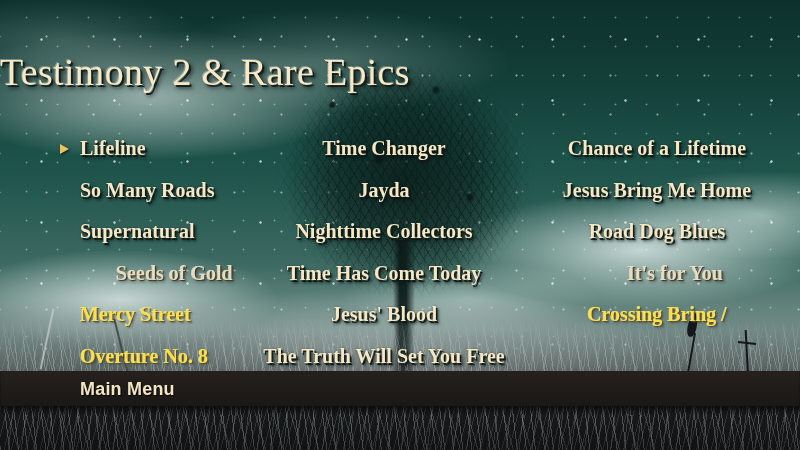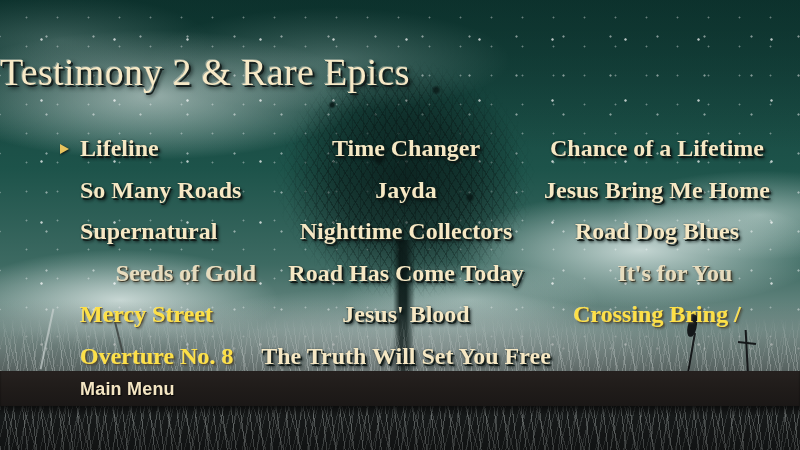--- a/index.html
+++ b/index.html
@@ -145,28 +145,28 @@
 
   
   .menu {
     position:absolute; left:0; top:128px; width:800px; height:238px;
   }
   .col {
     position:absolute; top:0; height:238px;
     display:flex; flex-direction:column;
   }
   .col-left   { left:56px;  width:216px; align-items:flex-start; padding-left:24px; }
-  .col-mid    { left:278px; width:256px; align-items:center; }
+  .col-mid    { left:256px; width:256px; align-items:center; }
   .col-right  { left:528px; width:258px; align-items:center; }
 
   .item {
     position:relative;
     height:41.5px;
     line-height:41.5px;
-    font-size:24px;
+    font-size:20px;
     font-weight:700;
     white-space:nowrap;
     color:#f6e8c4;
     text-shadow:
       1.5px 1.5px 0 rgba(16,26,24,.92),
       2.5px 2.5px 3px rgba(6,14,13,.75),
       0 0 2px rgba(10,20,18,.5);
     cursor:pointer;
   }
   
@@ -265,21 +265,21 @@
       <div class="item">
         <span>Time Changer</span>
       </div>
       <div class="item">
         <span>Jayda</span>
       </div>
       <div class="item">
         <span>Nighttime Collectors</span>
       </div>
       <div class="item">
-        <span>Road Has Come Today</span>
+        <span>Time Has Come Today</span>
       </div>
       <div class="item">
         <span>Jesus' Blood</span>
       </div>
       <div class="item">
         <span>The Truth Will Set You Free</span>
       </div>
     </div>
 
     <div class="col col-right">

